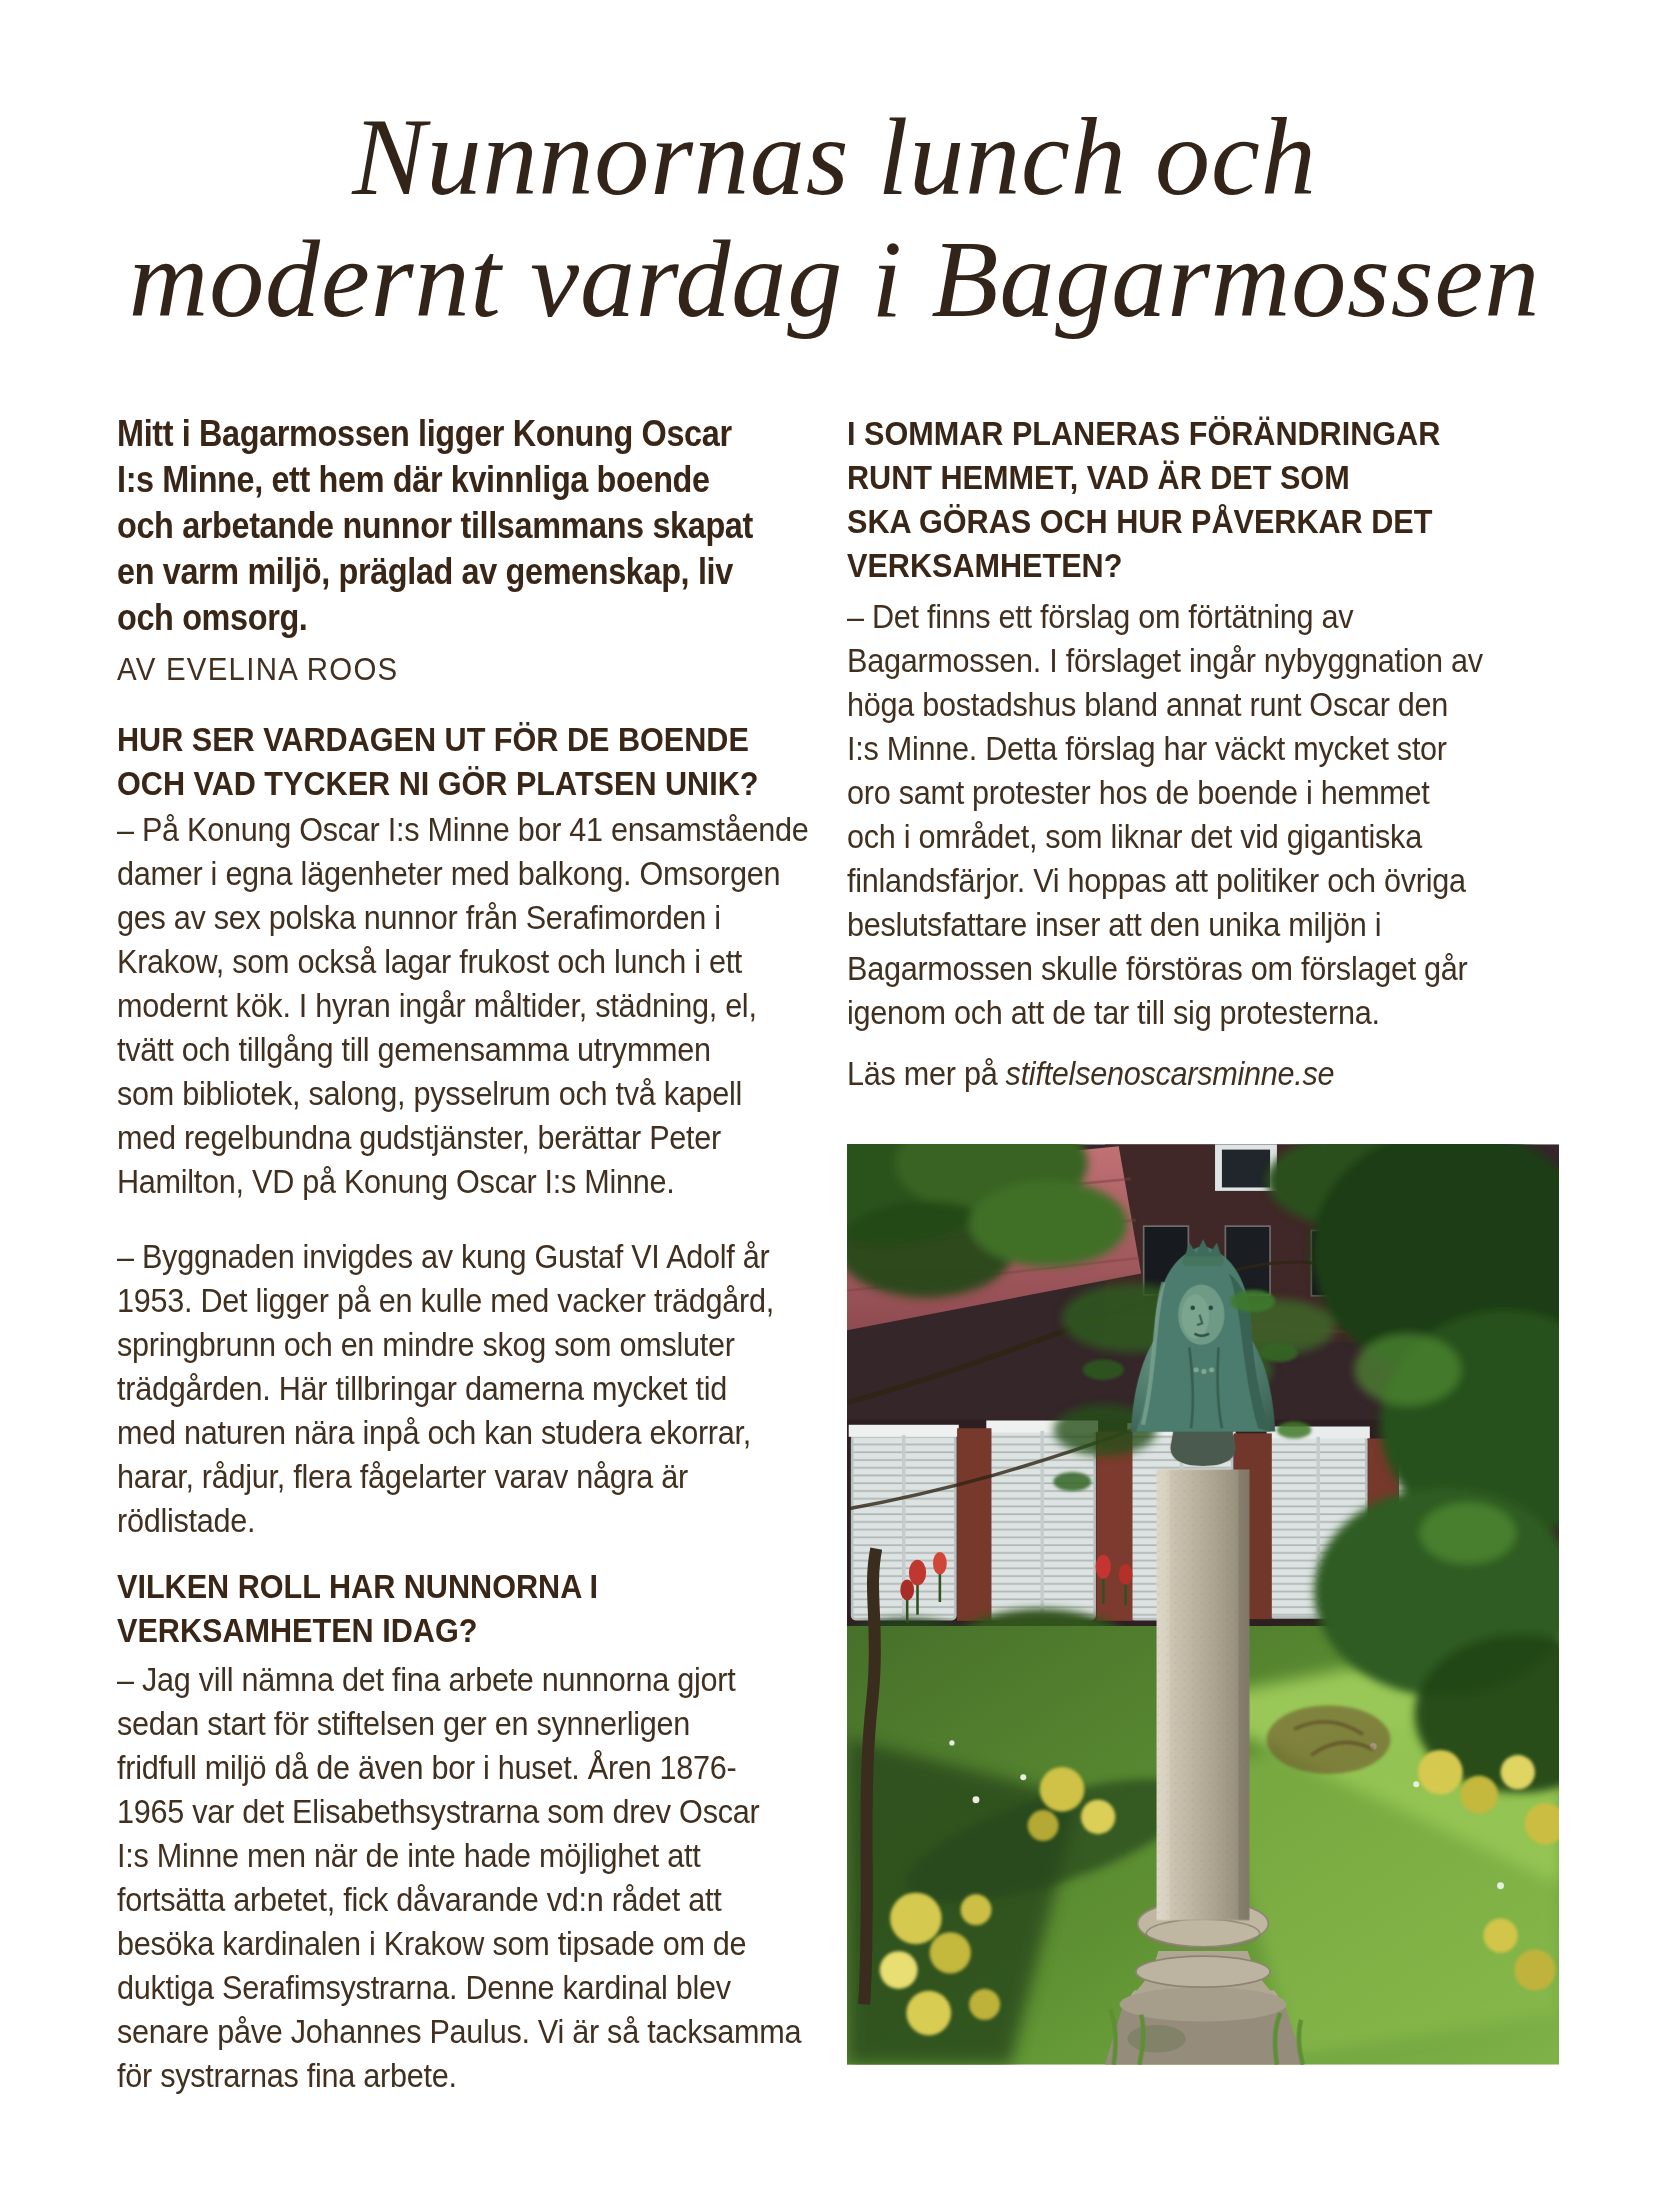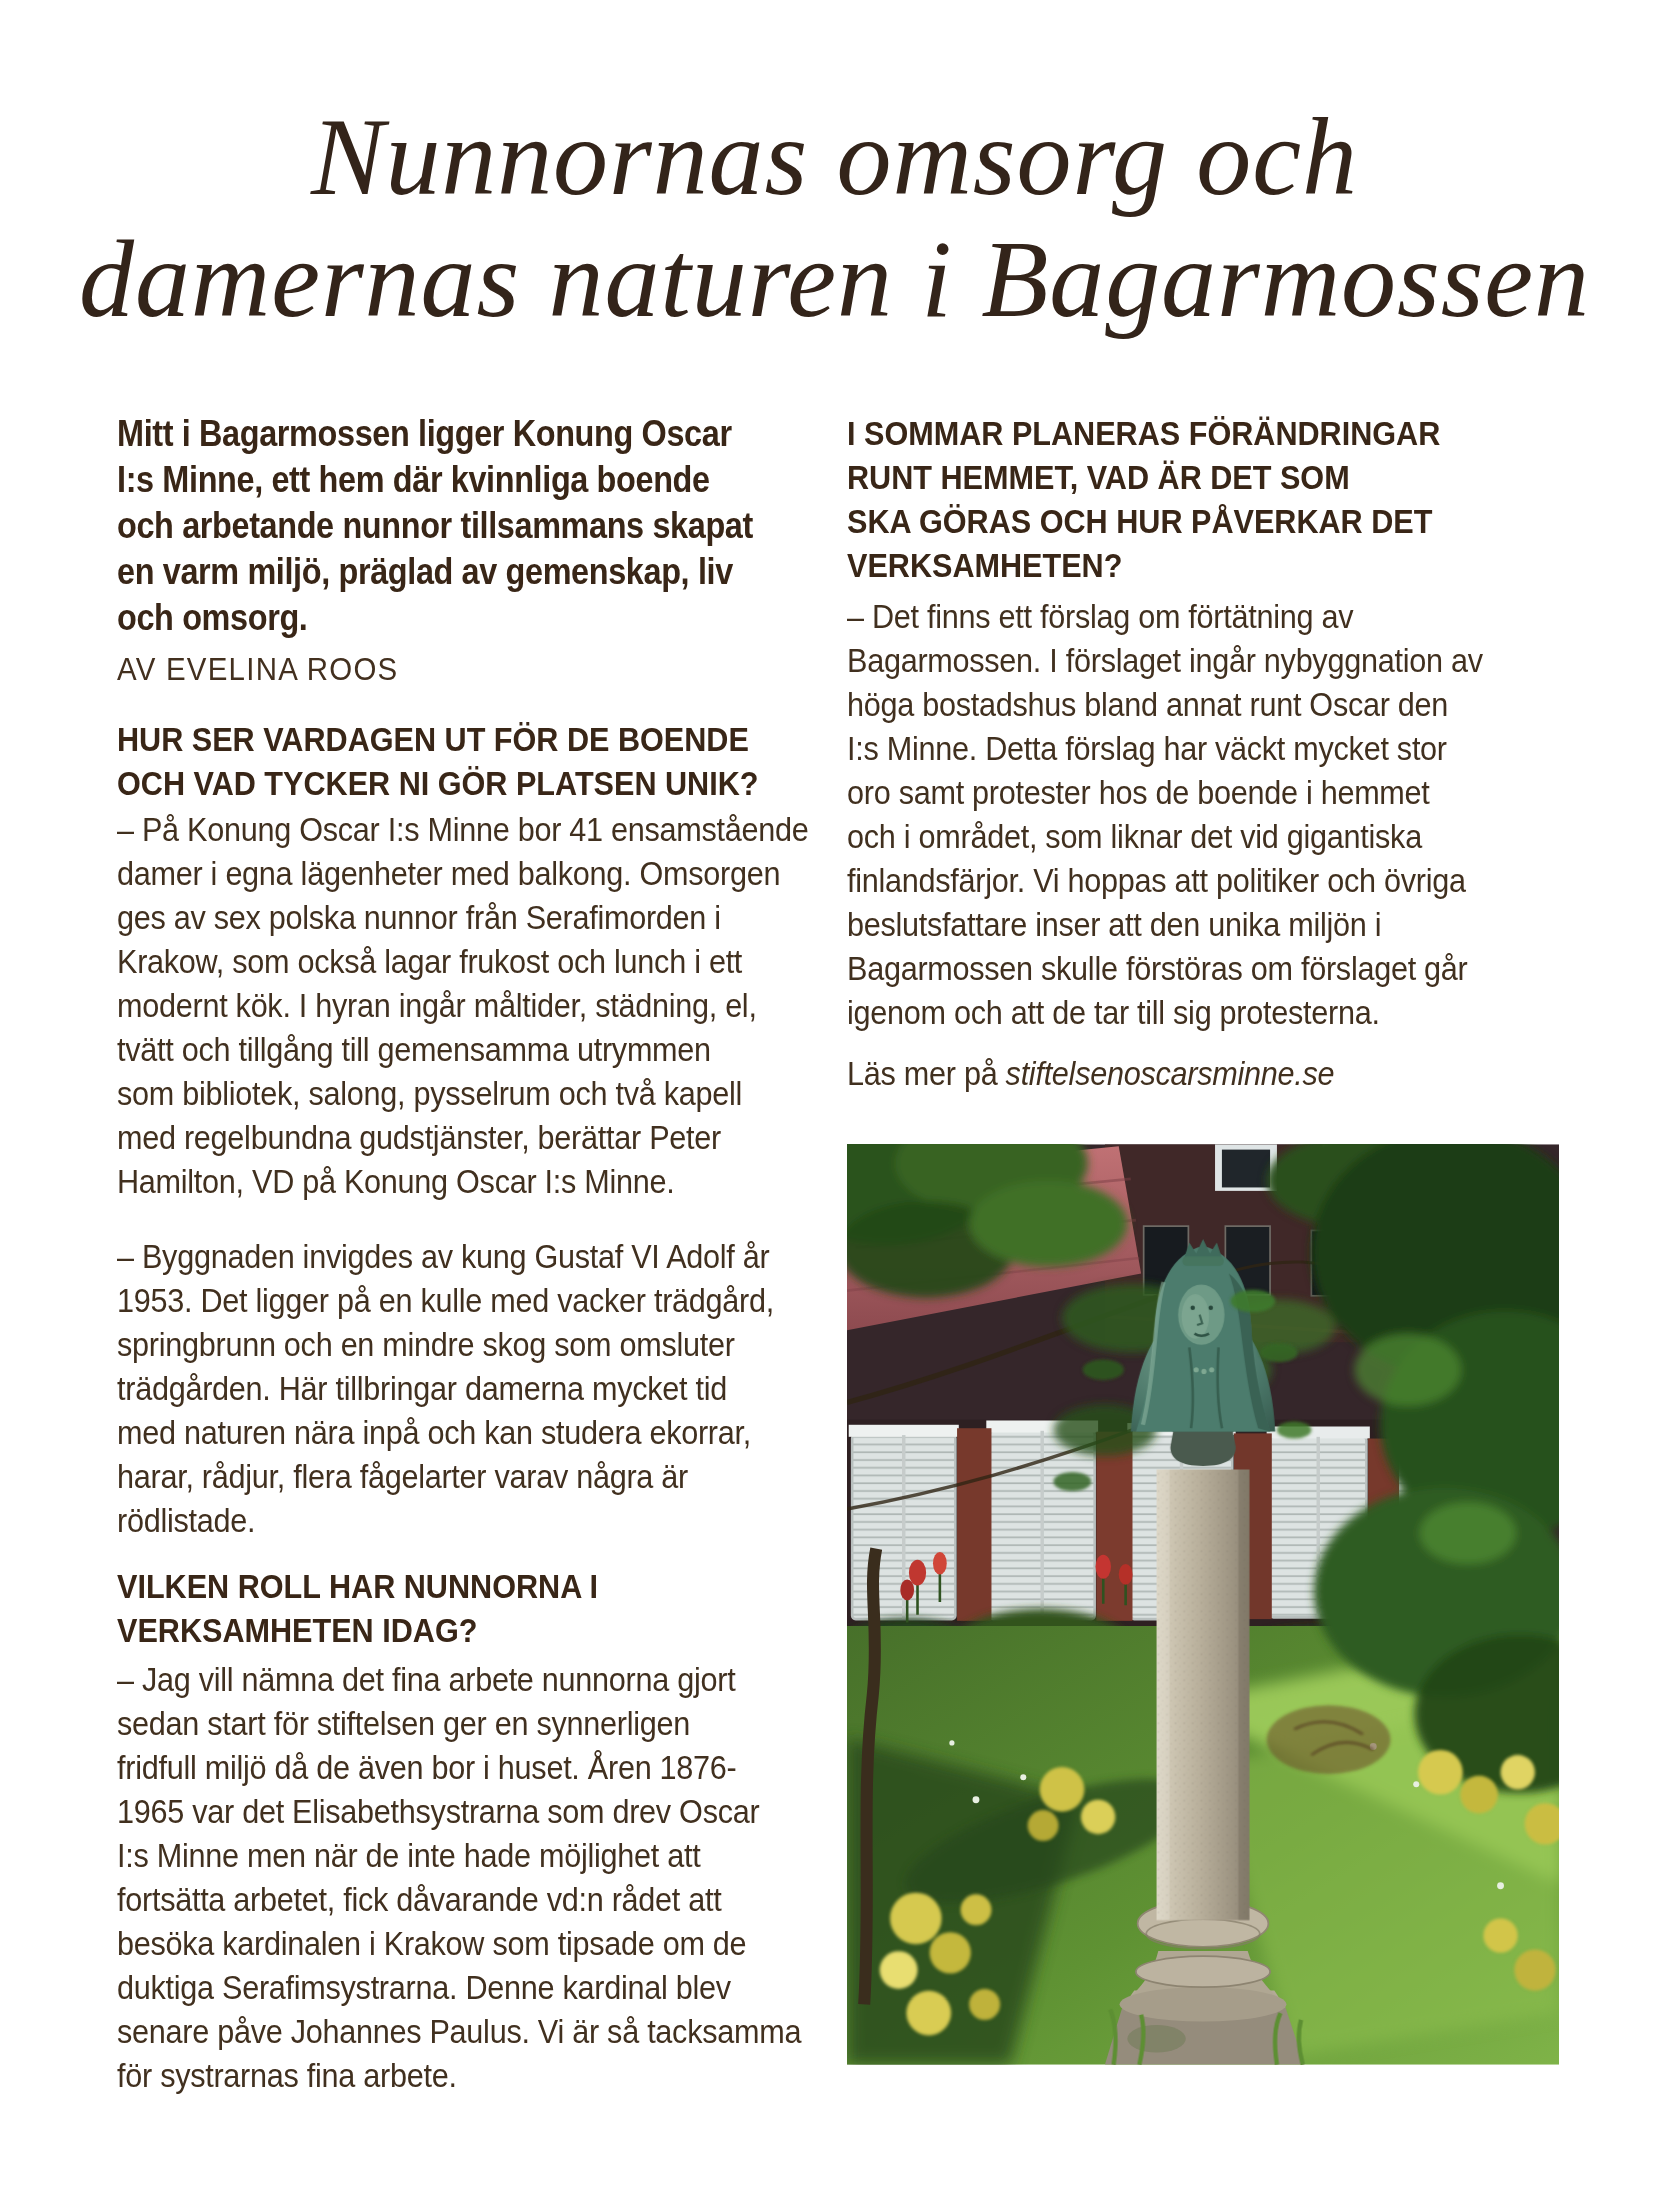--- a/index.html
+++ b/index.html
@@ -25,22 +25,22 @@
   .readmore{left:847px;top:1051px;font-size:34px;line-height:44px;letter-spacing:-0.3px;color:#41301f;}
   .readmore .domain{font-style:italic;}
   .photo{position:absolute;left:847px;top:1144px;width:712px;height:921px;overflow:hidden;}
   .photo svg{display:block;}
 </style>
 </head>
 <body>
 
 <div class="page">
 
-  <div class="title"><span>Nunnornas omsorg och</span><br>
-    <span>damernas naturen i Bagarmossen</span>
+  <div class="title"><span>Nunnornas lunch och</span><br>
+    <span>modernt vardag i Bagarmossen</span>
   </div>
 
   <div class="block intro">Mitt i Bagarmossen ligger Konung Oscar
 I:s Minne, ett hem där kvinnliga boende
 och arbetande nunnor tillsammans skapat
 en varm miljö, präglad av gemenskap, liv
 och omsorg.</div>
   <div class="block byline">AV EVELINA ROOS</div>
 
   <div class="block heading h-left1">HUR SER VARDAGEN UT FÖR DE BOENDE

